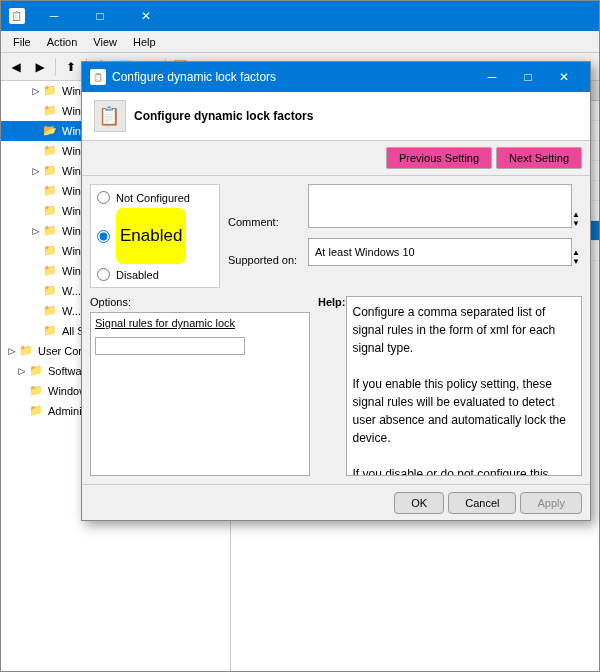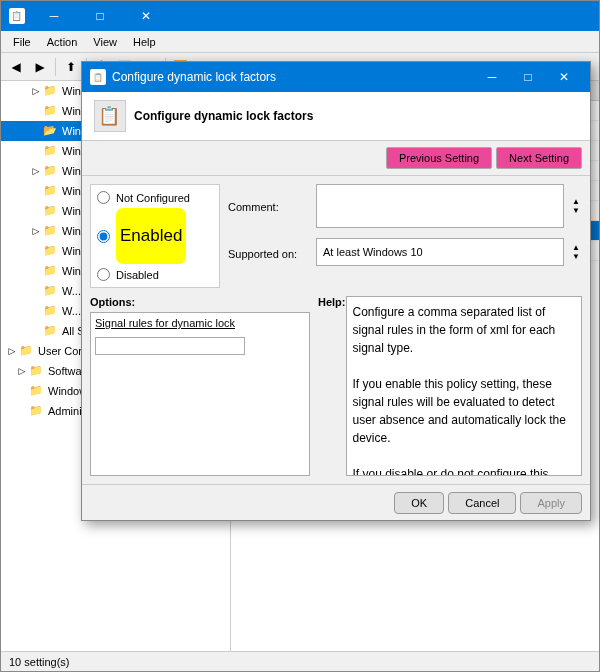--- a/index.html
+++ b/index.html
@@ -375,22 +375,21 @@
     .radio-label-enabled {
       background: #ffff00;
       padding: 18px 4px;
       font-size: 17px;
       border-radius: 7px;
     }
 
     
     .comment-row {
       display: flex;
-      align-items: center;
-      gap: 8px;
+      align-items: flex-end;
       margin-bottom: 4px;
       flex-shrink: 0;
     }
     .comment-label {
       font-size: 11px;
       width: 80px;
       flex-shrink: 0;
       padding-top: 2px;
     }
     .comment-box {
@@ -427,21 +426,21 @@
       overflow: hidden;
     }
     .options-panel {
       width: 220px;
       flex-shrink: 0;
       display: flex;
       flex-direction: column;
     }
     .options-title {
       font-size: 11px;
-      font-weight: bold;
+      font-weight: normal;
       margin-bottom: 4px;
     }
     .options-content {
       flex: 1;
       border: 1px solid #aaa;
       background: white;
       padding: 4px;
       font-size: 11px;
       overflow: auto;
       text-decoration: underline;
@@ -691,23 +690,20 @@
           <div class="policy-setting">
             <span class="policy-icon">📄</span>
             <span>Use Windows Hello for Business certificates as smart card ce...</span>
           </div>
           <div class="policy-state">Not configured</div>
         </div>
       </div>
     </div>
   </div>
 
-  <div class="status-bar">
-    <span>10 setting(s)</span>
-  </div>
 
   <div class="dialog-overlay">
 
     <div class="dialog-title-bar">
       <div class="dialog-title-icon">📋</div>
       <span class="dialog-title-text">Configure dynamic lock factors</span>
       <div class="dialog-title-controls">
         <button class="dialog-title-btn">─</button>
         <button class="dialog-title-btn">□</button>
         <button class="dialog-title-btn close">✕</button>

